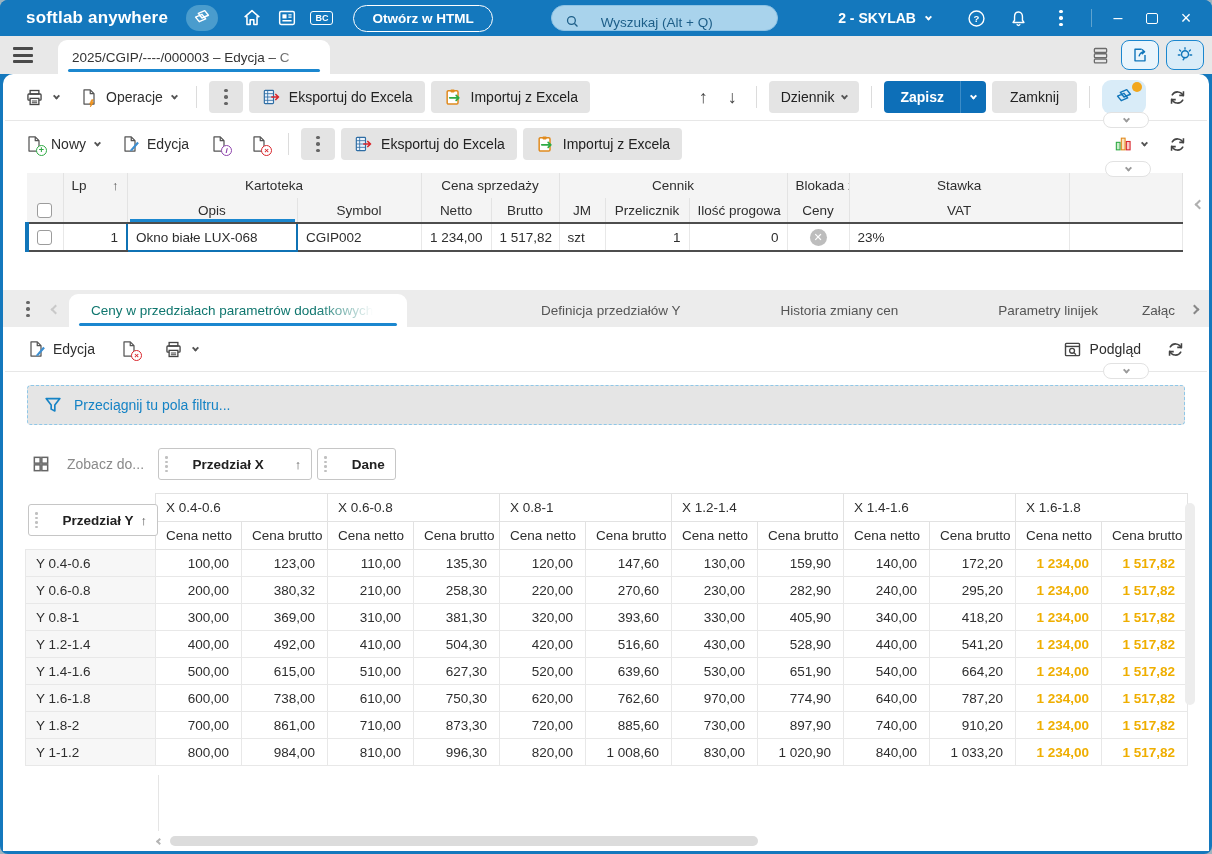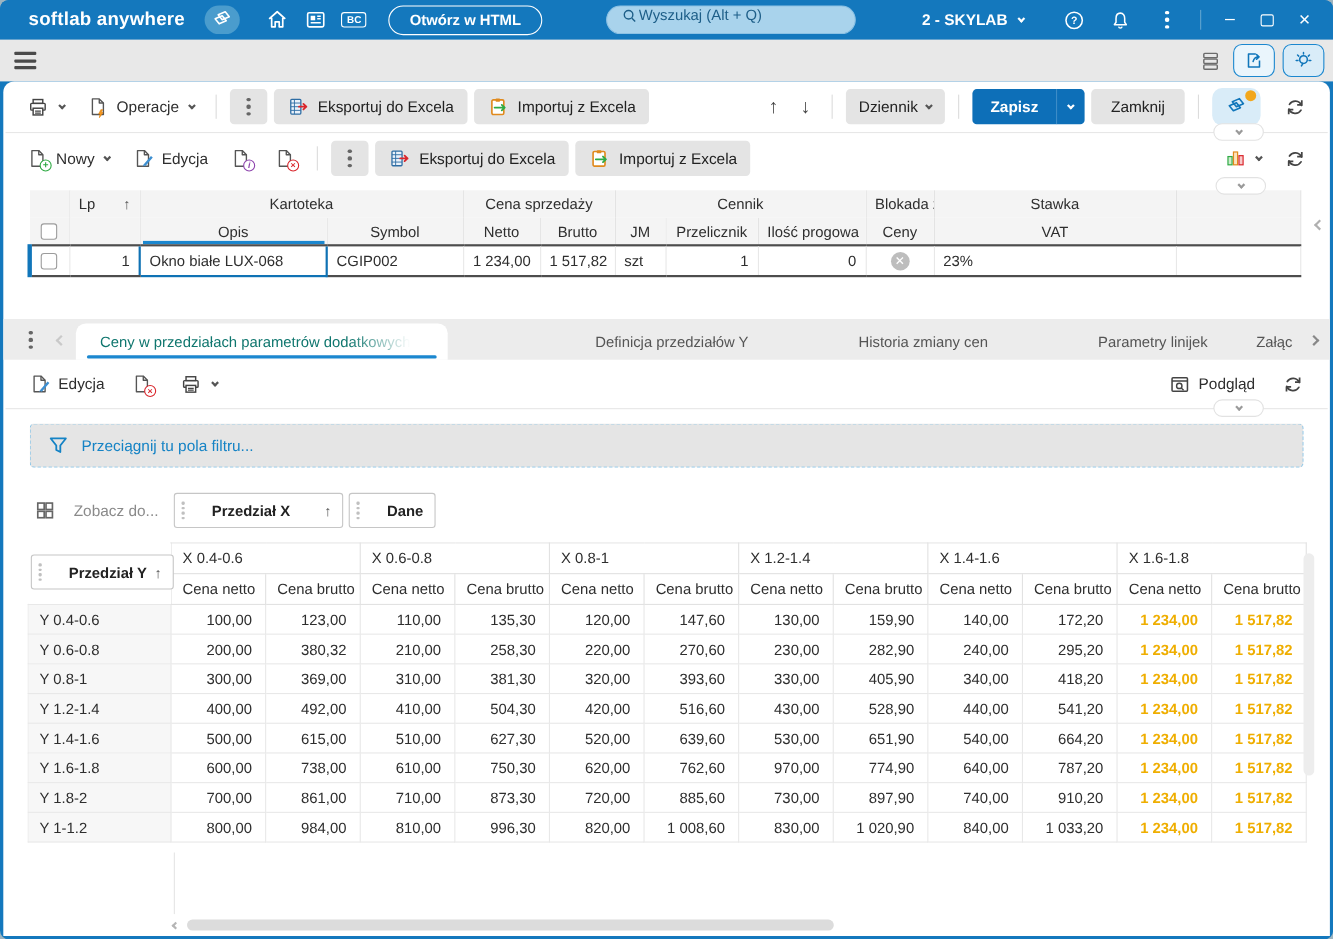--- a/index.html
+++ b/index.html
@@ -5,21 +5,21 @@
   * { margin:0; padding:0; box-sizing:border-box; }
   html,body { width:1212px; height:854px; font-family:"Liberation Sans","DejaVu Sans",sans-serif; background:#9db4c0; }
   .window { width:1212px; height:854px; background:#1478bd; border-radius:8px; overflow:hidden; display:flex; flex-direction:column; }
 
   
   .titlebar { height:36px; background:#1478bd; display:flex; align-items:center; color:#fff; flex:0 0 auto; padding:0 10px 0 26px; gap:4px; }
   .brand { font-size:17px; font-weight:600; letter-spacing:.2px; margin-right:14px; white-space:nowrap; }
   .tb-pill { background:#4a9ccd; border-radius:14px; width:44px; height:26px; display:flex; align-items:center; justify-content:center; margin-right:14px; cursor:pointer; }
   .tb-ico { width:34px; height:28px; display:flex; align-items:center; justify-content:center; margin:0 3px; cursor:pointer; }
   .btn-outline-white { border:1.5px solid #fff; border-radius:14px; height:27px; padding:0 18px; display:flex; align-items:center; font-size:13.5px; font-weight:700; color:#fff; margin:0 12px; cursor:pointer; white-space:nowrap; }
-  .search { margin-left:42px; background:#a9d3ec; border:1px solid #8dc2e4; border-radius:13px; height:26px; width:300px; display:flex; align-items:flex-start; padding:0 12px; gap:0; }
+  .search { margin-left:42px; background:#a9d3ec; border:1px solid #8dc2e4; border-radius:13px; height:26px; width:300px; display:flex; align-items:flex-end; padding:0 12px; gap:20px; }
   .search input { border:none; background:transparent; outline:none; font-size:13.5px; color:#1d5e88; width:100%; font-family:inherit; }
   .search input::placeholder { color:#1d5e88; opacity:1; }
   .user-sel { margin-left:56px; display:flex; align-items:center; gap:10px; font-size:14px; font-weight:700; cursor:pointer; white-space:nowrap; }
   .tb-right { display:flex; align-items:center; margin-left:22px; gap:2px; }
   .tb-divider { width:1px; height:18px; background:#5fa3cf; margin:0 8px; }
   .win-btn { width:32px; height:28px; display:flex; align-items:center; justify-content:center; cursor:pointer; font-size:16px; }
   .chev { display:inline-block; width:7px; height:7px; border-right:2px solid currentColor; border-bottom:2px solid currentColor; transform:rotate(45deg) translate(-1px,-1px); }
   .chev.sm { width:5px; height:5px; }
   .chev.right { transform:rotate(-45deg); }
   .chev.left { transform:rotate(135deg); }
@@ -286,20 +286,24 @@
     </div>
   </div>
 
   <div class="tabbar">
     <div class="hamburger">
         <i></i>
         <i></i>
         <i></i>
       </div>
     <div style="width:12px"></div>
+    <div class="doc-tab">
+      <span class="lbl">2025/CGIP/----/000003 – Edycja – C</span>
+      <span class="underline"></span>
+    </div>
     <div class="tabbar-right">
       <span class="ico" style="color:#6b6b6b;margin-right:3px">
           <svg width="21" height="21">
             <use href="#i-pages"></use>
           </svg>
         </span>
       <div class="mini-btn">
           <svg width="20" height="20" color="#1176ba">
             <use href="#i-share"></use>
           </svg>

